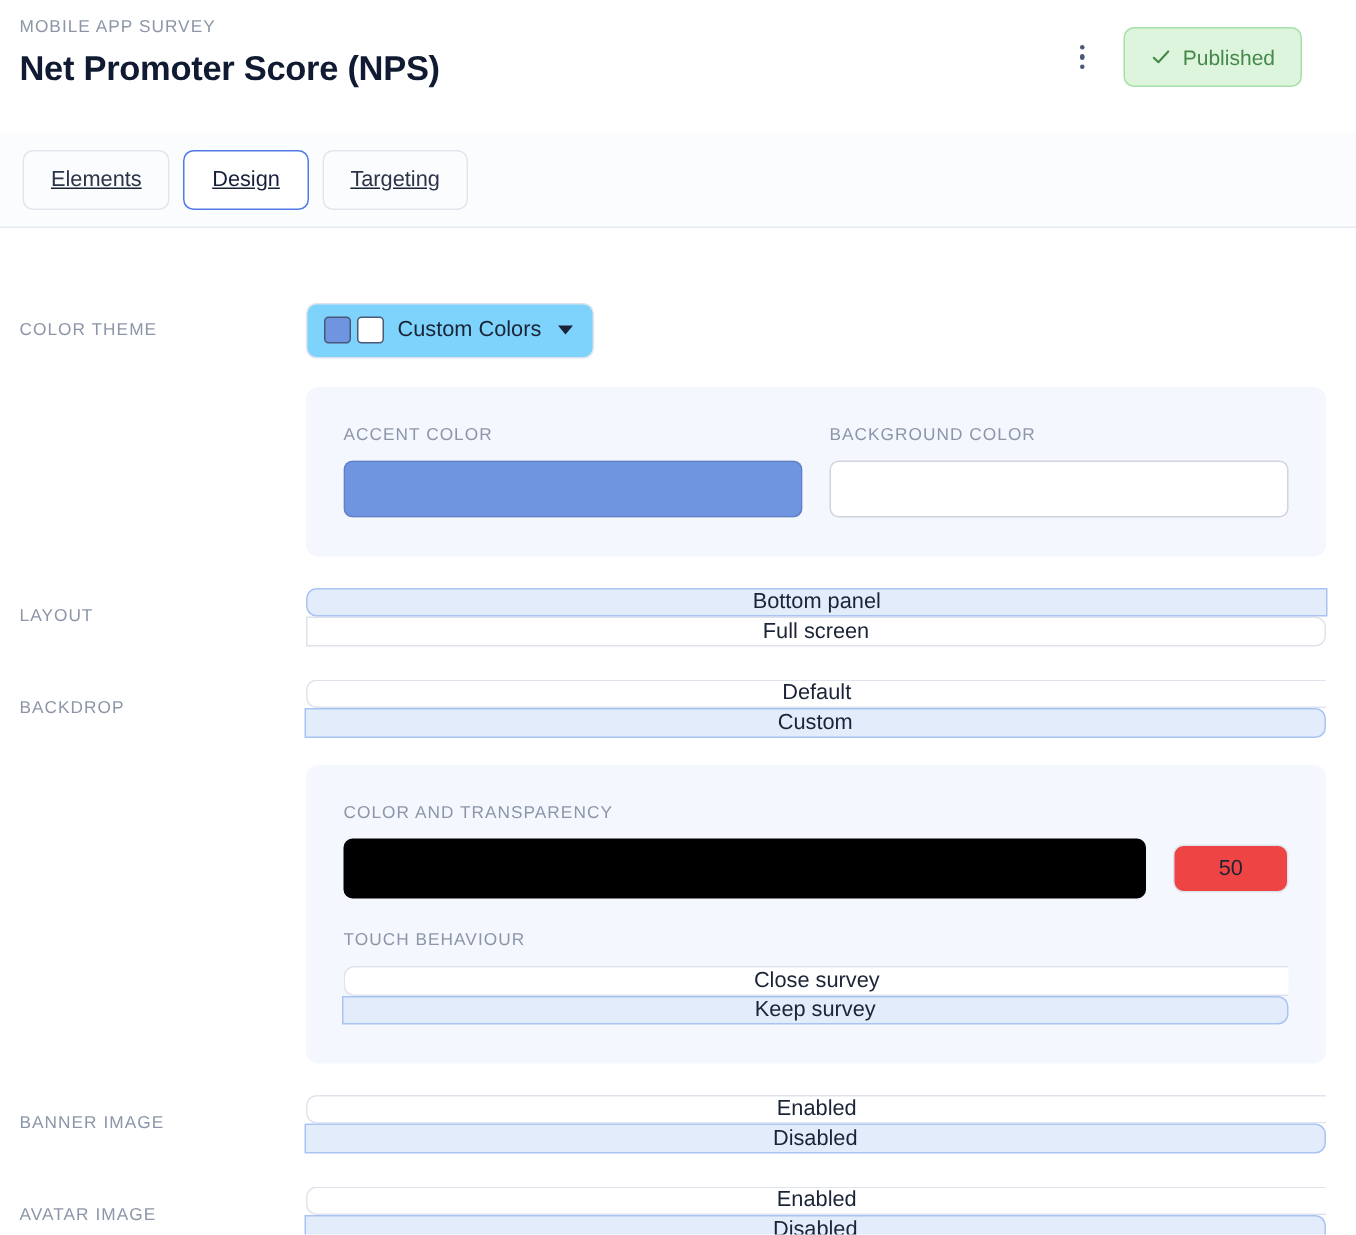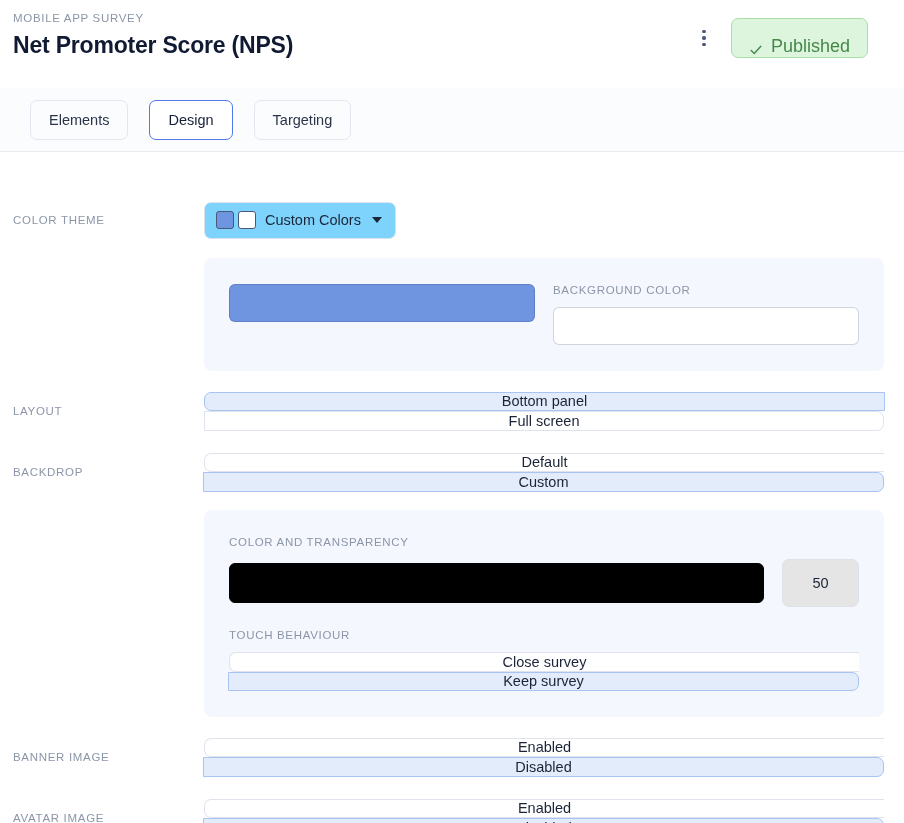--- a/index.html
+++ b/index.html
@@ -75,46 +75,47 @@
   .kebab span {
     display: block;
     width: 3.5px;
     height: 3.5px;
     border-radius: 50%;
     background: #4a5878;
   }
 
   .status-badge {
     display: flex;
-    align-items: flex-end;
+    align-items: center;
     gap: 8px;
     height: 40px;
     padding: 0 17px;
     border: 1px solid #a8dfa8;
     background: #dcf5dc;
     color: #46884b;
     border-radius: 7px;
-    font-size: 18px;
+    font-size: 14px;
     cursor: pointer;
   }
   .check-icon {
     width: 14px;
     height: 14px;
     display: block;
   }
 
   
   .tabbar {
     height: 64px;
-    padding: 0 30px;
-    display: flex;
-    align-items: center;
-    gap: 21px;
+    padding: 0 15px;
+    display: flex;
+    align-items: center;
+    gap: 9px;
     border-bottom: 1px solid #e6eaf1;
     background: #fbfcfe;
+    text-decoration: underline;
   }
 
   .tab {
     height: 40px;
     padding: 0 18px;
     display: flex;
     align-items: center;
     justify-content: center;
     border: 1px solid #e2e7ef;
     background: #fbfcfe;
@@ -216,23 +217,23 @@
 
   .transparency-row {
     display: flex;
     align-items: center;
     gap: 18px;
   }
   .transparency-row .color-field { flex: 1 1 auto; }
 
   .num-input {
     width: 77px;
-    height: 48px;
+    height: 32px;
     border: 1px solid #dde3ec;
-    background: #e5e5e5;
+    background: #ef4444;
     border-radius: 7px;
     display: flex;
     align-items: center;
     justify-content: center;
     font-size: 14.5px;
     color: #1b2437;
     cursor: text;
   }
 
   .panel-sub { margin-top: 22px; }
@@ -327,20 +328,21 @@
           </div>
           <span>Custom Colors</span>
           <span class="caret"></span>
         </div>
       </div>
     </div>
 
     <div class="panel">
       <div class="color-cols">
         <div class="color-col">
+          <div class="panel-label">ACCENT COLOR</div>
           <div class="color-field" style="background:#6f94e0"></div>
         </div>
         <div class="color-col">
           <div class="panel-label">BACKGROUND COLOR</div>
           <div class="color-field" style="background:#ffffff"></div>
         </div>
       </div>
     </div>
 
     <div class="row" style="margin-top:12px">

